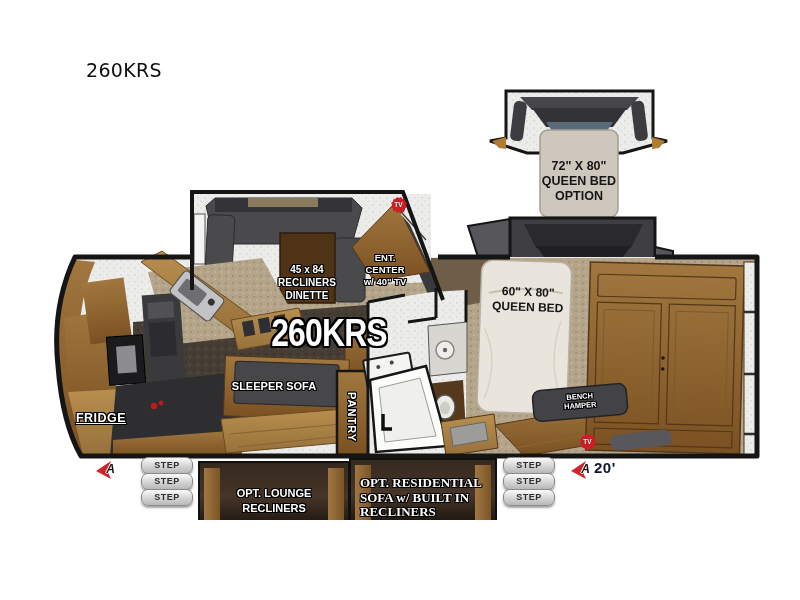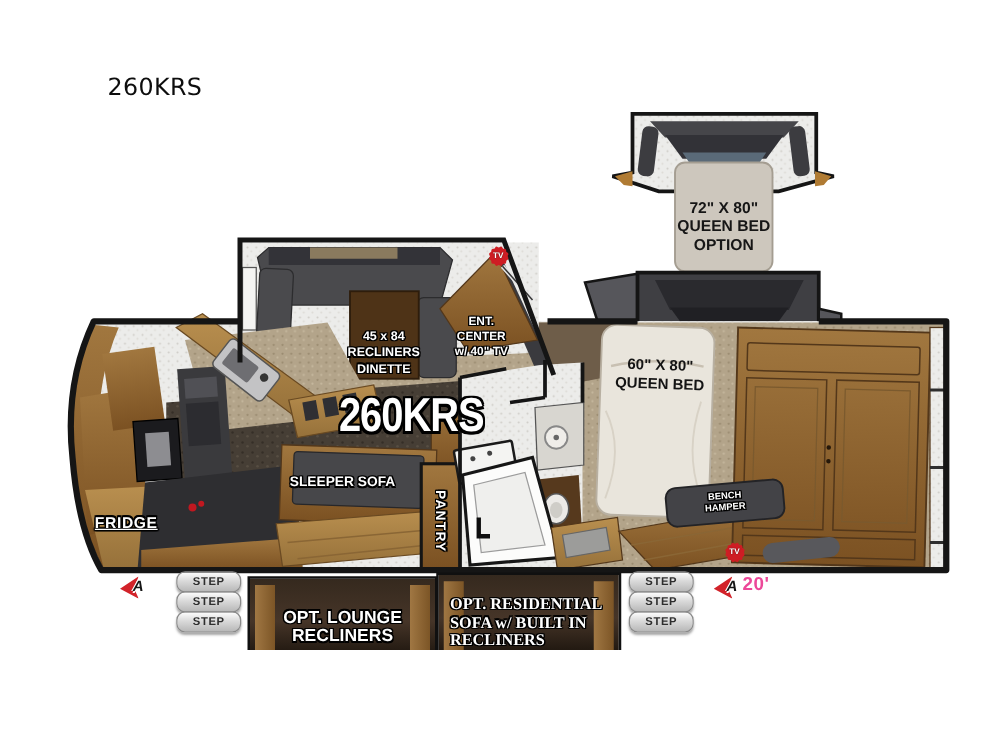--- a/index.html
+++ b/index.html
@@ -19,21 +19,21 @@
   .dinette{left:256px;top:247px;width:102px;font-size:10px;line-height:13px;margin-top:16px;}
   .entc{left:346px;top:252px;width:78px;font-size:9.5px;line-height:12px;}
   .sofa-lbl{left:213px;top:380px;width:122px;font-size:11px;}
   .pantry-lbl{left:346px;top:379px;height:76px;writing-mode:vertical-rl;font-size:11px;letter-spacing:1px;}
   .fridge-lbl{left:60px;top:412px;width:82px;font-size:12.5px;letter-spacing:.5px;text-decoration:underline;}
   .queen-lbl{left:486px;top:285px;width:84px;font-size:12px;line-height:14.5px;color:#141414;transform:rotate(2deg);}
   .king-lbl{left:540px;top:130px;width:78px;height:87px;display:flex;flex-direction:column;
             align-items:center;justify-content:center;padding-top:16px;box-sizing:border-box;
             font-size:12.5px;line-height:15px;color:#161616;}
   .bench-lbl{left:544px;top:393px;width:72px;font-size:7.5px;line-height:8.5px;transform:rotate(-4deg);}
-  .len-lbl{left:594px;top:460px;font-size:15px;color:#ec4899;letter-spacing:.5px;}
+  .len-lbl{left:594px;top:460px;font-size:15px;color:#0f172a;letter-spacing:.5px;}
   .tvstar{position:absolute;width:17px;height:17px;}
   .tvstar i{position:absolute;inset:2.5px;background:#ce1d24;border-radius:1.5px;display:block;}
   .tvstar i.r30{transform:rotate(30deg);} .tvstar i.r60{transform:rotate(60deg);}
   .tvstar span{position:absolute;inset:0;display:flex;align-items:center;justify-content:center;
                font-size:6.5px;font-weight:bold;color:#fff;z-index:2;text-shadow:0 0 1px #300;}
   .amark{position:absolute;width:22px;height:18px;}
   .amark .tri{position:absolute;inset:0;background:#d2232a;
               clip-path:polygon(0% 55%,100% 0%,74% 52%,100% 100%);}
   .amark span{position:absolute;right:0;top:1px;width:15px;text-align:center;font-size:12px;
               font-weight:bold;font-style:italic;color:#151515;
@@ -44,21 +44,21 @@
         font-size:9px;font-weight:bold;color:#2e2e2e;display:flex;align-items:center;
         justify-content:center;letter-spacing:.5px;}
   .opt{position:absolute;border:2px solid #101010;overflow:hidden;display:flex;flex-direction:column;
        align-items:center;justify-content:center;
        background:linear-gradient(180deg,#35291e,#463528 45%,#231a12 78%,#17110b);}
   .opt .arm{position:absolute;top:6%;bottom:16%;width:16px;
             background:linear-gradient(90deg,#a07743,#7c5526);z-index:1;}
   .opt .arm.l{left:4px;} .opt .arm.r{right:4px;}
   .opt .floorstrip{position:absolute;left:12%;right:12%;bottom:2px;height:10px;z-index:1;
             background:linear-gradient(180deg,#e8e6e1,#b9b6b0);}
-  .opt .ln{position:relative;z-index:2;font-weight:bold;color:#fff;font-size:14px;line-height:15px;}
+  .opt .ln{position:relative;z-index:2;font-weight:bold;color:#fff;font-size:11px;line-height:15px;}
   .opt1{left:198px;top:461px;width:148px;height:75px;}
   .opt2{left:349px;top:458px;width:148px;height:80px;align-items:flex-start;padding-left:9px;
         box-sizing:border-box;text-align:left;}
   .opt2 .ln{font-size:13px;line-height:14.5px;font-family:Liberation Serif, serif;}
 </style>
 </head>
 <body>
 
 <div class="stage">
 

